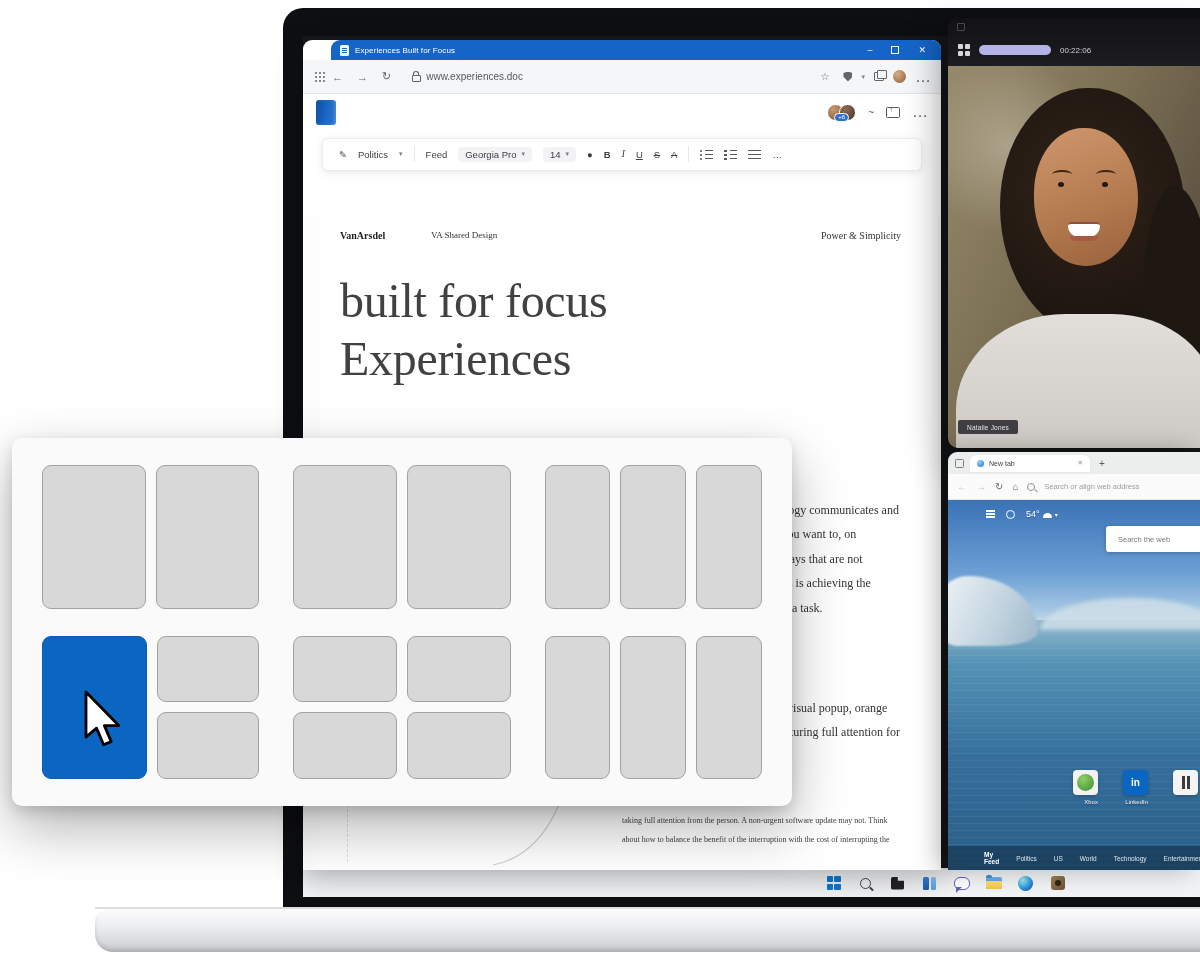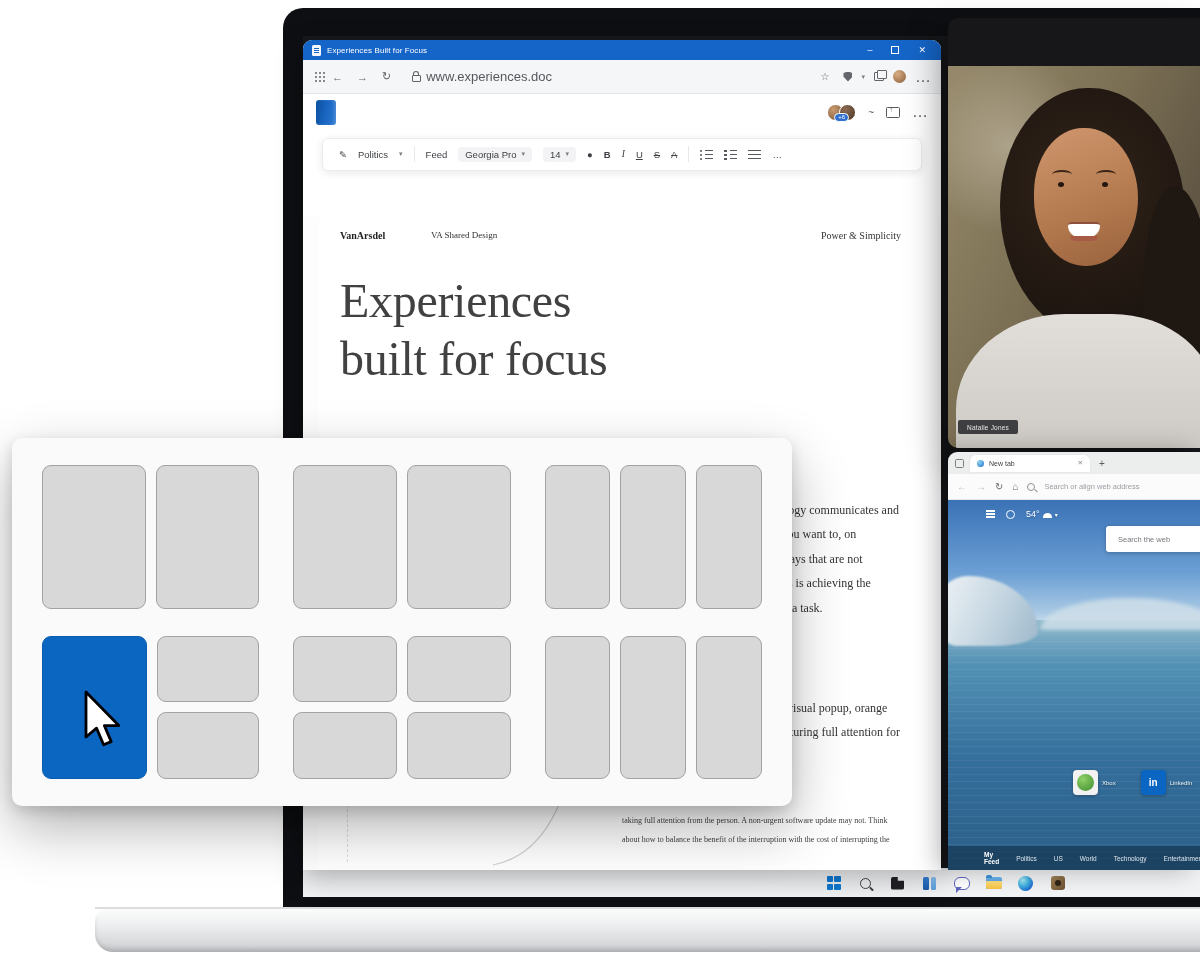--- a/index.html
+++ b/index.html
@@ -33,33 +33,33 @@
   .ic-folder{width:16px;height:12px;background:linear-gradient(180deg,#6db5ef,#3d8fd8);border-radius:2px;position:relative;}
   .ic-folder::before{content:"";position:absolute;left:0;top:-2px;width:6px;height:3px;background:#3d8fd8;border-radius:2px 2px 0 0;}
   .ic-folder::after{content:"";position:absolute;left:0;right:0;bottom:0;height:8px;background:linear-gradient(180deg,#ffe082,#f7c33f);border-radius:1px 1px 2px 2px;}
   .ic-edge{width:15px;height:15px;border-radius:50%;background:radial-gradient(circle at 32% 28%,#a8e7f2 0%,#45b4e0 38%,#1f6fd0 72%,#174f9e 100%);}
   .ic-cam{width:14px;height:14px;border-radius:3px;background:linear-gradient(135deg,#a08255,#6b5232);position:relative;}
   .ic-cam::after{content:"";position:absolute;left:4px;top:4px;width:6px;height:6px;border-radius:50%;background:#2e2416;}
 
   
   .word-window{left:303px;top:40px;width:638px;height:830px;background:#fff;border-radius:9px 9px 0 0;
                box-shadow:0 8px 28px rgba(0,0,0,.28);z-index:5;}
-  .ww-titlebar{height:20px;background:#1565c8;border-radius:9px 9px 0 0;display:flex;align-items:center;padding:0 9px;}
+  .ww-titlebar{height:20px;background:#1565c8;border-radius:9px 9px 0 0;display:flex;align-items:center;padding:0 9px;margin-left:28px;}
   .ww-docicon{width:9px;height:11px;background:#fff;border-radius:1.5px;position:relative;opacity:.95;}
   .ww-docicon::after{content:"";position:absolute;left:2px;top:3px;width:5px;height:1px;background:#1565c8;box-shadow:0 2px 0 #1565c8,0 4px 0 #1565c8;}
   .ww-title{color:#fff;font-size:8px;margin-left:6px;letter-spacing:.1px;}
   .ww-controls{margin-left:auto;display:flex;align-items:center;gap:19px;color:#fff;font-size:9px;padding-right:6px;}
   .ww-max{width:6px;height:6px;border:1px solid #fff;display:inline-block;}
   .ww-edgebar{height:33px;background:#f5f6f7;border-bottom:1px solid #e4e5e7;display:flex;align-items:center;padding:0 10px;color:#5b5e63;}
   .ic-grid9{width:2px;height:2px;background:#5f6368;border-radius:50%;margin:0 8px 8px 2px;
             box-shadow:4px 0 0 #5f6368,8px 0 0 #5f6368,0 4px 0 #5f6368,4px 4px 0 #5f6368,8px 4px 0 #5f6368,0 8px 0 #5f6368,4px 8px 0 #5f6368,8px 8px 0 #5f6368;}
   .nav-glyph{font-size:11px;margin:0 7px;color:#636669;}
   .ic-lock{width:7px;height:5px;border:1.2px solid #5f6368;border-radius:1px;position:relative;margin:3px 5px 0 14px;}
   .ic-lock::before{content:"";position:absolute;width:3.6px;height:4px;border:1.2px solid #5f6368;border-bottom:none;border-radius:3px 3px 0 0;top:-4.6px;left:0.2px;}
-  .ww-url{font-size:13px;color:#55585d;}
+  .ww-url{font-size:10px;color:#55585d;}
   .ww-star{margin-left:auto;font-size:10px;color:#5b5e63;}
   .ww-right-icons{display:flex;align-items:center;gap:9px;margin-left:14px;}
   .ic-shield{width:9px;height:10px;background:#62656a;clip-path:polygon(50% 0,100% 16%,100% 52%,50% 100%,0 52%,0 16%);}
   .chev{font-size:7px;color:#7b7e83;}
   .ic-collections{width:8px;height:7px;border:1.2px solid #62656a;border-radius:1px;position:relative;}
   .ic-collections::after{content:"";position:absolute;left:2px;top:-3px;width:8px;height:7px;border:1.2px solid #62656a;border-radius:1px;background:#f5f6f7;}
   .ww-avatar{width:13px;height:13px;border-radius:50%;background:radial-gradient(circle at 35% 30%,#d9ae83,#8a5d3b);}
   .ww-docbar{height:36px;background:#fff;display:flex;align-items:center;padding:0 13px;}
   .word-logo{width:20px;height:25px;border-radius:3px;background:linear-gradient(100deg,#0d4f9e 0%,#1763be 45%,#2e7ad2 100%);box-shadow:inset -2px 0 3px rgba(255,255,255,.15);}
   .collab{margin-left:auto;display:flex;align-items:center;gap:12px;color:#5a5d62;}
@@ -148,21 +148,21 @@
   .b-hill2{position:absolute;left:92px;top:98px;width:180px;height:32px;background:#cfdfe9;border-radius:50% 50% 0 0/100% 100% 0 0;filter:blur(2px);opacity:.85;}
   .b-top{position:absolute;left:38px;top:9px;display:flex;align-items:center;gap:11px;color:#fff;}
   .b-menu{width:9px;height:1.5px;background:#fff;box-shadow:0 3px 0 #fff,0 6px 0 #fff;margin-bottom:6px;}
   .b-circ{width:7px;height:7px;border:1.3px solid #fff;border-radius:50%;}
   .b-temp{font-size:9px;display:flex;align-items:center;gap:3px;text-shadow:0 1px 2px rgba(0,0,0,.25);}
   .b-cloud{width:9px;height:5px;background:#fff;border-radius:5px 5px 0 0;position:relative;top:1px;}
   .b-chev{font-size:6px;}
   .b-search{position:absolute;left:158px;top:26px;width:110px;height:26px;background:#fff;border-radius:3px;
             box-shadow:0 1px 4px rgba(0,0,0,.25);display:flex;align-items:center;padding:0 12px;font-size:7.5px;color:#76797d;}
   .b-links{position:absolute;left:125px;top:270px;display:flex;gap:25px;}
-  .b-link{display:flex;align-items:center;gap:4px;}
+  .b-link{display:flex;flex-direction:column;align-items:flex-end;gap:4px;}
   .b-link-label{font-size:6px;color:#eef4f8;text-shadow:0 1px 2px rgba(0,0,0,.4);}
   .b-tile{width:25px;height:25px;border-radius:4px;box-shadow:0 1px 3px rgba(0,0,0,.3);}
   .b-xbox{background:#f2f2f2;display:flex;align-items:center;justify-content:center;}
   .b-xbox i{width:17px;height:17px;border-radius:50%;background:radial-gradient(circle at 35% 30%,#8fd166,#3d8b2f);}
   .b-li{background:#0a66c2;color:#fff;font-size:10px;font-weight:bold;display:flex;align-items:center;justify-content:center;}
   .b-t3{background:#f4f4f4;display:flex;align-items:center;justify-content:center;gap:2px;}
   .b-t3 i{width:3px;height:13px;background:#3c3c3c;}
   .b-nav{position:absolute;left:0;right:0;bottom:0;height:24px;background:rgba(16,42,66,.55);display:flex;align-items:center;gap:17px;padding:0 36px;font-size:6.5px;color:#d8e3ec;}
   .b-nav .active{color:#fff;font-weight:bold;}
 
@@ -300,22 +300,22 @@
     </div>
 
     <div class="ww-content">
       <div class="page"></div>
 
       <span class="abs doc-serif doc-brand">VanArsdel</span>
       <span class="abs doc-serif doc-hc">VA Shared Design</span>
       <span class="abs doc-serif doc-hr">Power &amp; Simplicity</span>
 
       <div class="abs doc-serif doc-heading">
+        <span class="line">built for focus</span>
         <span class="line">Experiences</span>
-        <span class="line">built for focus</span>
       </div>
 
       <div class="abs doc-serif doc-intro">
         <span class="line">and the countless ways the technology communicates and</span>
         <span class="line">collaborates, so you can do what you want to, on</span>
         <span class="line">your own terms and schedule, in ways that are not</span>
         <span class="line">distracting. In an experience, Focus is achieving the</span>
         <span class="line">state of flow needed to accomplish a task.</span>
       </div>
 
@@ -332,20 +332,28 @@
       </div>
 
       <div class="abs doc-margin-line"></div>
       <svg class="abs doc-curve" width="120" height="180" viewBox="0 0 120 180">
         <path d="M20 175 Q 85 162 102 55" fill="none" stroke="#cfcfcf" stroke-width="1.2"></path>
       </svg>
     </div>
   </div>
 
   <div class="abs call-window">
+    <div class="call-titlebar">
+      <span class="call-topdot"></span>
+      <div class="call-row">
+        <span class="ic-grid4"></span>
+        <span class="call-pill"></span>
+        <span class="call-timer">00:22:06</span>
+      </div>
+    </div>
     <div class="call-video">
       <span class="v-glow"></span>
       <span class="v-hair"></span>
       <span class="v-hair-r"></span>
       <span class="v-face">
         <span class="v-brow" style="left:18px;top:42px;"></span>
         <span class="v-brow" style="left:62px;top:42px;"></span>
         <span class="v-eye" style="left:24px;top:54px;"></span>
         <span class="v-eye" style="left:68px;top:54px;"></span>
         <span class="v-mouth"></span>

